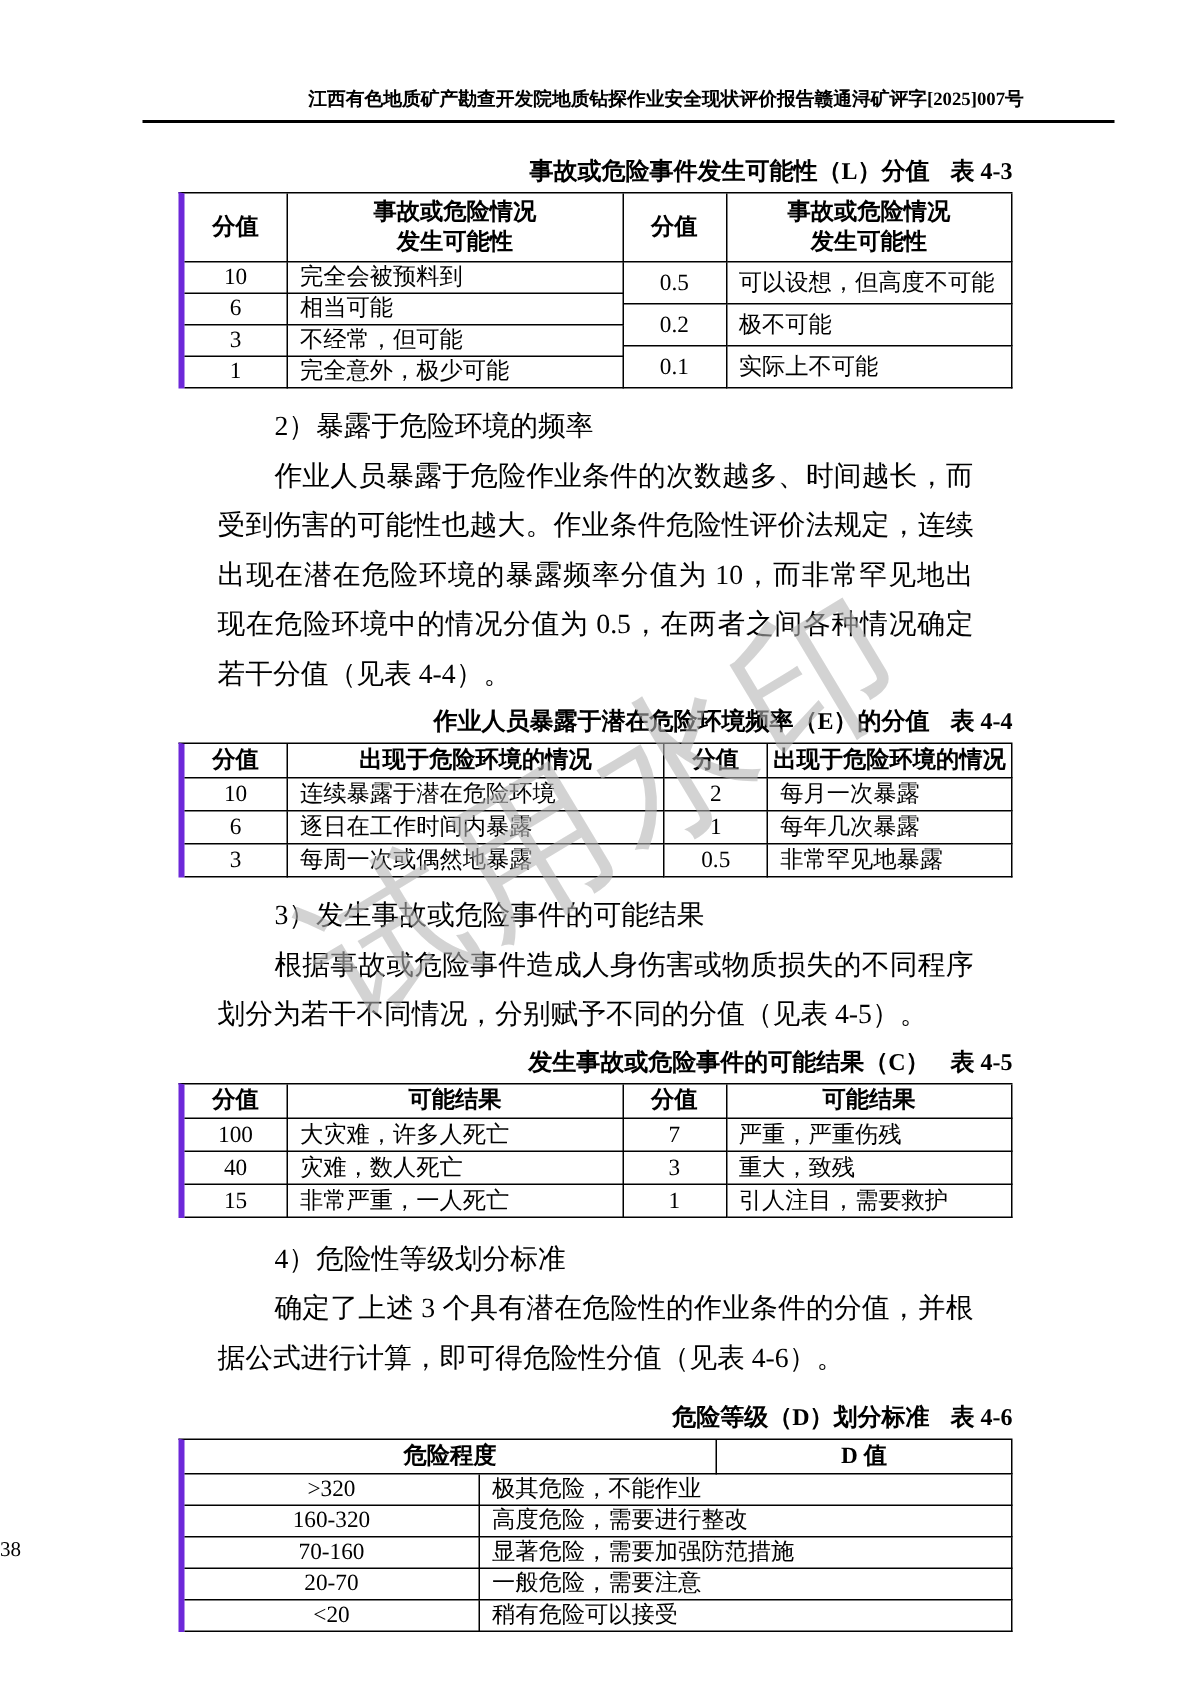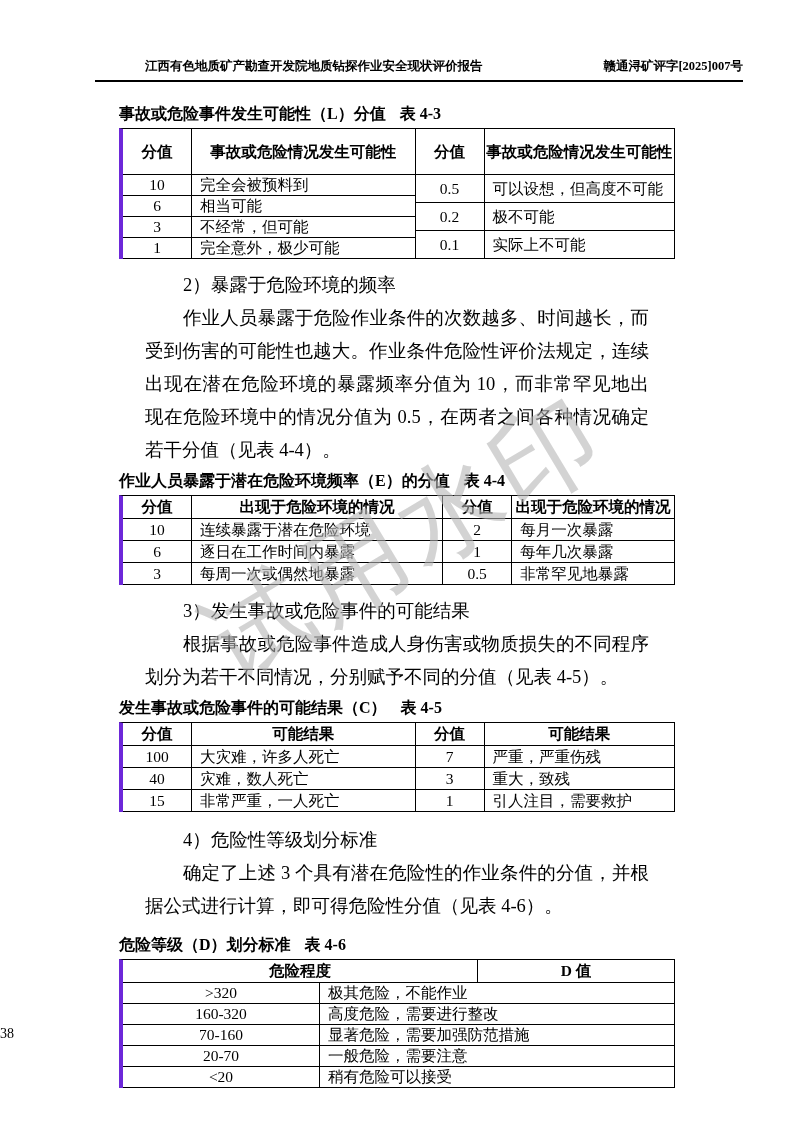--- a/index.html
+++ b/index.html
@@ -4,46 +4,46 @@
 <style>
   html,body{margin:0;padding:0}
   body{
     width:793px;height:1122px;position:relative;background:#fff;
     font-family:"Liberation Serif","DejaVu Serif",serif;color:#000;overflow:hidden;
   }
   
   .hdr{
     position:absolute;top:58px;left:95px;width:648px;
     border-bottom:2px solid #000;padding-bottom:5px;
-    display:flex;justify-content:space-between;align-items:flex-end;
+    display:flex;justify-content:center;align-items:flex-end;
     font-size:12.5px;font-weight:bold;white-space:nowrap;
   }
   .hdr .hleft{padding-left:50px}
   
   .content{position:absolute;left:119px;top:98px;width:556px}
-  .caption{text-align:left;font-weight:bold;font-size:16px;margin-top:6px}
+  .caption{text-align:right;font-weight:bold;font-size:16px;margin-top:6px}
   .caption .ref{margin-left:14px}
   
   .tbl{border-top:1px solid #000;border-left:4px solid #6d28d9;font-size:15.5px;margin-top:3px}
   .split{display:flex}
   .half{display:flex;flex-direction:column}
   .half.l{width:53%}
   .half.r{width:47%}
   .t44 .half.l{width:58%}
   .t44 .half.r{width:42%}
   .row{display:flex;flex:1;min-height:0}
   .cell{
     border-right:1px solid #000;border-bottom:1px solid #000;
     display:flex;align-items:center;justify-content:center;line-height:1.25;
   }
   .cell.score{width:68px;flex:none}
   .cell.desc{flex:1}
   .cell.alignl{justify-content:flex-start;padding-left:8px}
   .headrow .cell{font-weight:bold}
-  .colstack{flex-direction:row}
+  .colstack{flex-direction:column}
   .h46{height:46px}
   .h84{height:84px}
   .h23{height:23px}
   .h66{height:66px}
   
   .t46 .row{flex:none;height:21px}
   .t46 .row.hd{height:23px}
   .t46 .cell.dval{width:196px;flex:none}
   
   .heading,.para{

